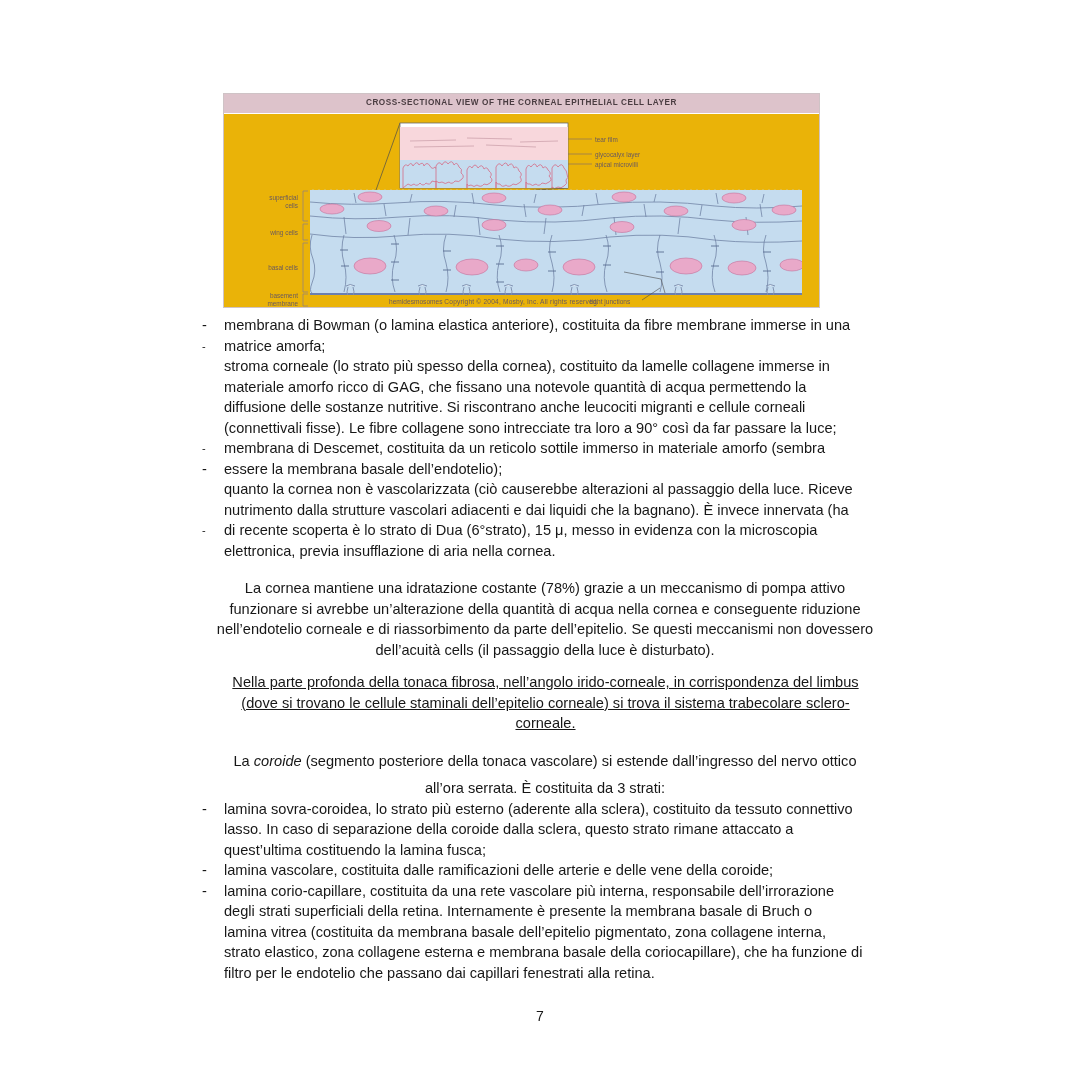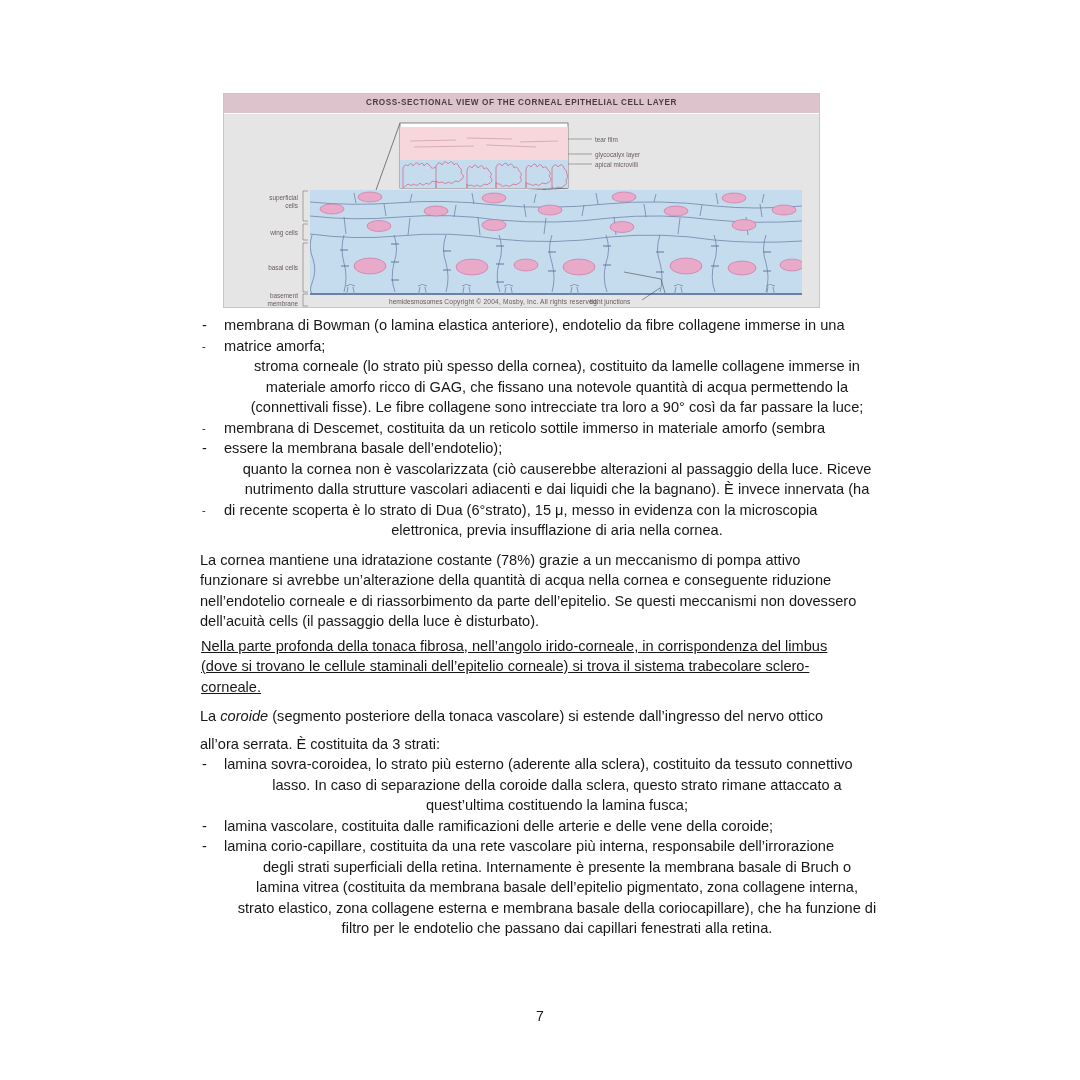--- a/index.html
+++ b/index.html
@@ -26,21 +26,21 @@
     position: absolute;
     left: 223px;
     top: 93px;
     width: 597px;
     height: 215px;
   }
   .figure {
     position: relative;
     width: 100%;
     height: 100%;
-    background: #e5e5e5;
+    background: #eab308;
     border: 1px solid #cfc3c6;
     box-sizing: border-box;
     overflow: hidden;
   }
   .fig-titlebar {
     position: absolute;
     left: 0; top: 0;
     width: 100%;
     height: 20px;
     background: #ddc3cb;
@@ -94,23 +94,22 @@
   .dash-sm {
     font-size: 11px;
     top: -2px;
   }
   .dash-sm2 {
     font-size: 11px;
     top: 3px;
   }
   .cont {
     padding-left: 24px;
-    text-align: center;
-  }
-  .blk { margin-top: 0; }
+  }
+  .blk { margin-top: 8px; text-align: center; }
   .gap-sm { height: 9px; }
   .gap-xs { height: 4px; }
   .indent1 { padding-left: 1px; text-decoration: underline; }
   em.it { font-style: italic; }
 
   .page-number {
     position: absolute;
     left: 0;
     top: 1008px;
     width: 1080px;
@@ -343,30 +342,31 @@
       <div class="fig-copyright">Copyright © 2004, Mosby, Inc. All rights reserved.</div>
     </div>
   </div>
 
   <div class="body-text">
 
     <div>
 
       <div class="li">
         <span class="dash">-</span>
-        <p>membrana di Bowman (o lamina elastica anteriore), endotelio da fibre collagene immerse in una</p>
+        <p>membrana di Bowman (o lamina elastica anteriore), costituita da fibre membrane immerse in una</p>
       </div>
       <div class="li">
         <span class="dash dash-sm">-</span>
         <p>matrice amorfa;</p>
       </div>
 
       <div class="cont">
         <p>stroma corneale (lo strato più spesso della cornea), costituito da lamelle collagene immerse in</p>
         <p>materiale amorfo ricco di GAG, che fissano una notevole quantità di acqua permettendo la</p>
+        <p>diffusione delle sostanze nutritive. Si riscontrano anche leucociti migranti e cellule corneali</p>
         <p>(connettivali fisse). Le fibre collagene sono intrecciate tra loro a 90° così da far passare la luce;</p>
       </div>
 
       <div class="li">
         <span class="dash dash-sm2">-</span>
         <p>membrana di Descemet, costituita da un reticolo sottile immerso in materiale amorfo (sembra</p>
       </div>
       <div class="li">
         <span class="dash">-</span>
         <p>essere la membrana basale dell’endotelio);</p>

